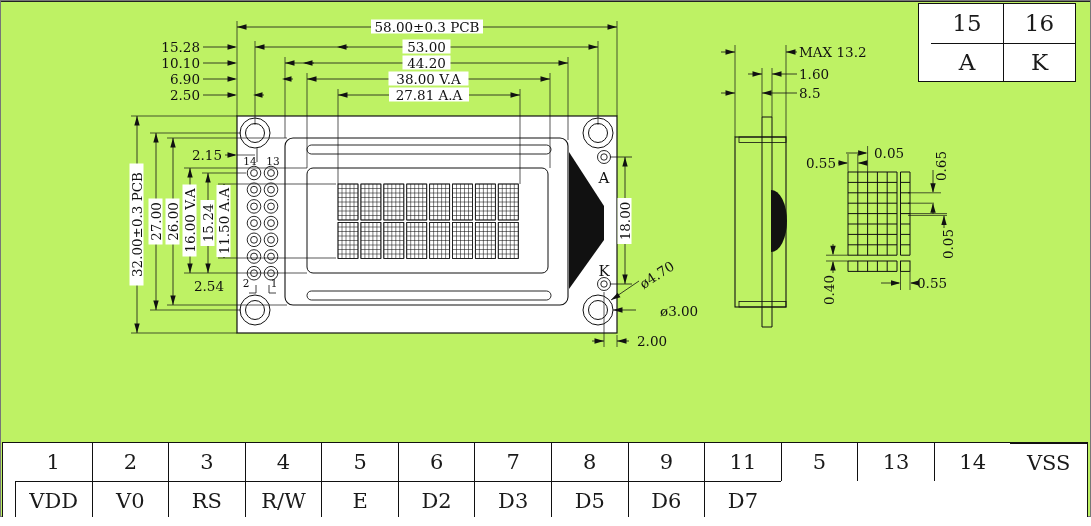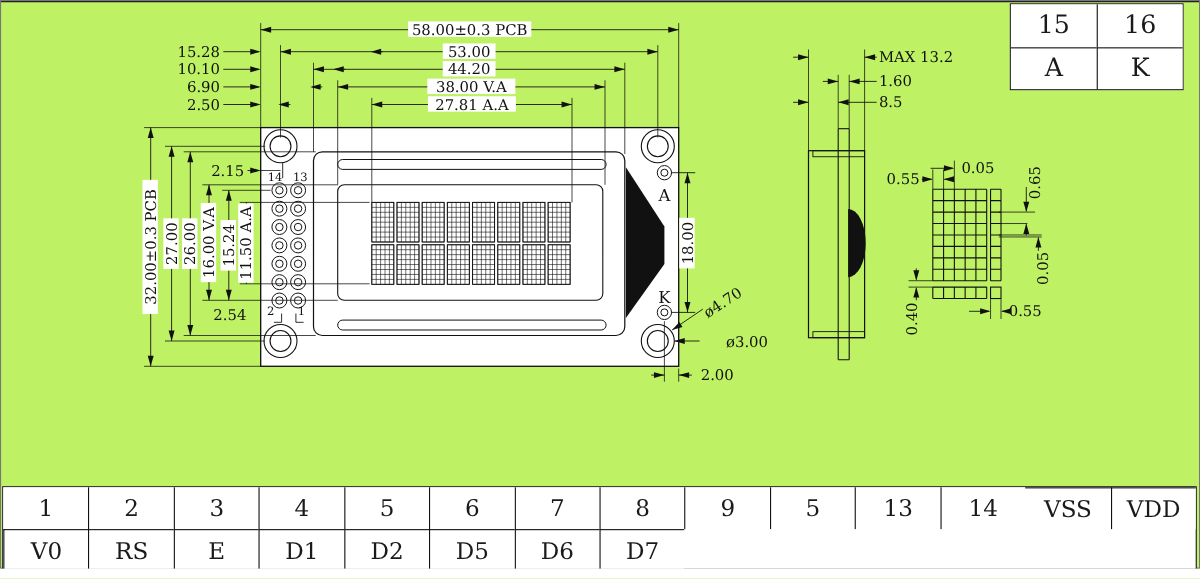--- a/index.html
+++ b/index.html
@@ -1,20 +1,20 @@
 <!DOCTYPE html>
 <html><head>
 <meta charset="utf-8">
 <style>
   html,body{margin:0;padding:0;background:#fff;}
   .canvas{position:relative;width:1091px;height:517px;background:#bef264;overflow:hidden;
           box-shadow:inset 0 0 0 1px #777, inset 0 2px 0 #222;
           font-family:"DejaVu Serif","Liberation Serif",serif;text-decoration:underline;}
   svg text{font-family:"DejaVu Serif","Liberation Serif",serif;fill:#111;}
-  .tbl{position:absolute;display:grid;border:1.6px solid #111;background:#fff;box-sizing:border-box;}
+  .tbl{position:absolute;display:grid;border:1.6px solid #111;background:#fff;box-sizing:border-box;padding-left:12px;}
   .tbl .cell{display:flex;align-items:center;justify-content:center;
              border-left:1.4px solid #111;border-top:1.4px solid #111;
              color:#1a1a1a;box-sizing:border-box;background:#fff;}
   .tbl .cell.c0{border-left:none;}
   .tbl .cell.r0{border-top:none;}
   #bl-table{left:918px;top:3px;width:158px;height:79px;
             grid-template-columns:repeat(2,1fr);grid-template-rows:repeat(2,1fr);font-size:23px;}
   #pin-table{left:2px;top:442px;width:1086px;height:78px;
              grid-template-columns:repeat(14,1fr);grid-template-rows:repeat(2,1fr);font-size:21px;}
 </style>
@@ -392,27 +392,29 @@
   <div id="pin-table" class="tbl">
       <div class="cell r0 c0">1</div>
       <div class="cell r0 c1">2</div>
       <div class="cell r0 c2">3</div>
       <div class="cell r0 c3">4</div>
       <div class="cell r0 c4">5</div>
       <div class="cell r0 c5">6</div>
       <div class="cell r0 c6">7</div>
       <div class="cell r0 c7">8</div>
       <div class="cell r0 c8">9</div>
+      <div class="cell r0 c10">11</div>
       <div class="cell r0 c11">5</div>
       <div class="cell r0 c12">13</div>
       <div class="cell r0 c13">14</div>
       <div class="cell r1 c0">VSS</div>
       <div class="cell r1 c1">VDD</div>
       <div class="cell r1 c2">V0</div>
       <div class="cell r1 c3">RS</div>
+      <div class="cell r1 c4">R/W</div>
       <div class="cell r1 c5">E</div>
-      <div class="cell r1 c7">D1</div>
       <div class="cell r1 c8">D2</div>
+      <div class="cell r1 c9">D3</div>
       <div class="cell r1 c11">D5</div>
       <div class="cell r1 c12">D6</div>
       <div class="cell r1 c13">D7</div>
     </div>
 </div>
 
 </body></html>

